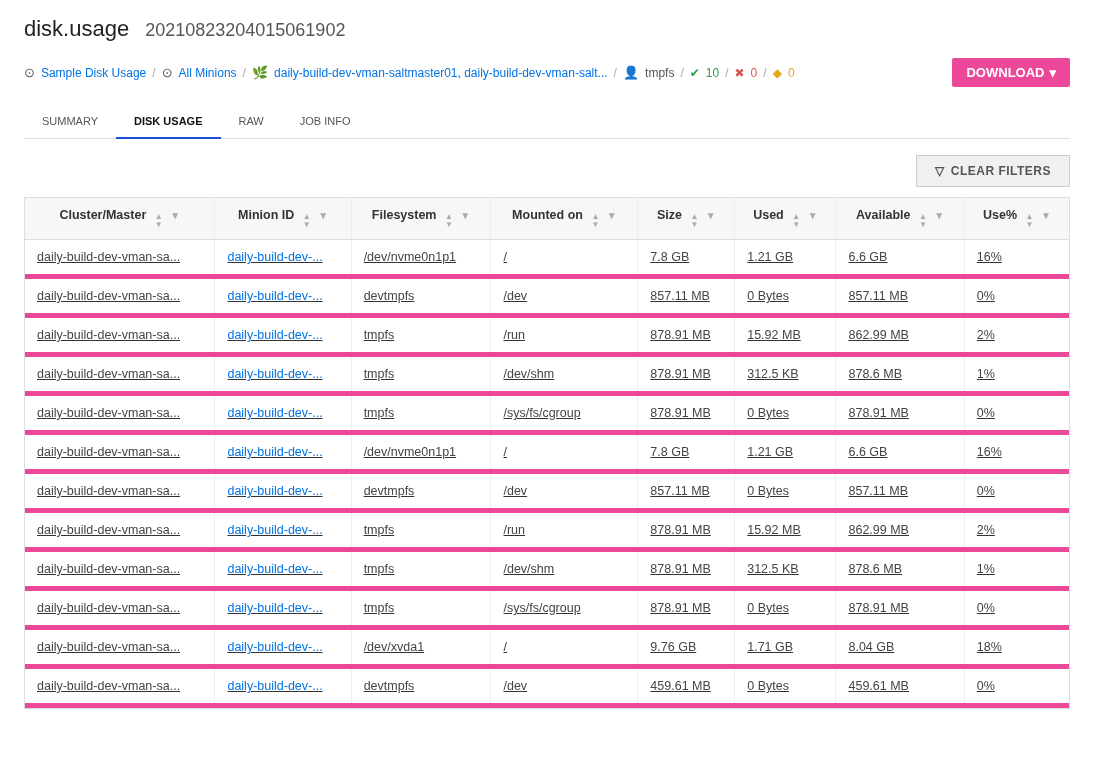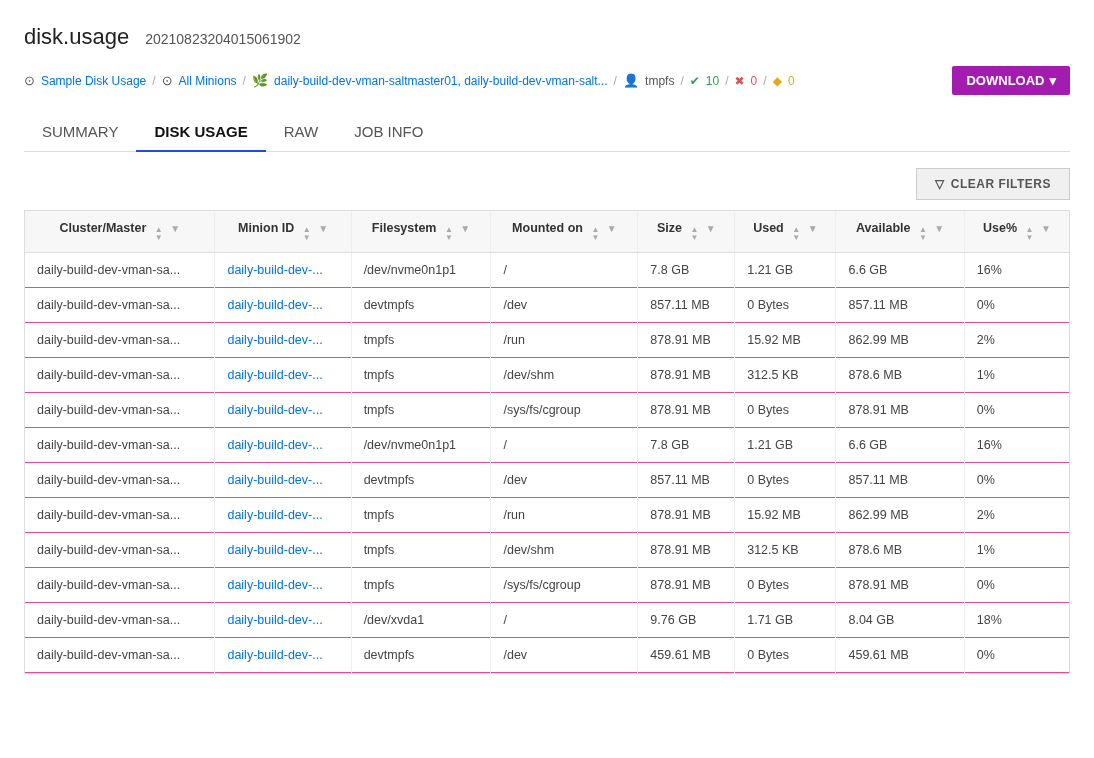--- a/index.html
+++ b/index.html
@@ -1,39 +1,39 @@
 <!DOCTYPE html>
 <html><head>
   <meta charset="utf-8">
   <style>
     * { box-sizing: border-box; margin: 0; padding: 0; }
     body { font-family: 'Helvetica Neue', Arial, sans-serif; font-size: 13px; background: #fff; color: #333; }
 
-    .page { padding: 24px 24px; max-width: 1094px; }
+    .page { padding: 16px 24px; max-width: 1094px; }
 
     .page-title { display: flex; align-items: baseline; gap: 16px; margin-bottom: 16px; }
     .page-title h1 { font-size: 22px; font-weight: 400; color: #222; }
-    .page-title .job-id { font-size: 14px; color: #555; font-weight: 300; }
+    .page-title .job-id { font-size: 18px; color: #555; font-weight: 300; }
 
     .breadcrumb { display: flex; align-items: center; gap: 6px; font-size: 12px; color: #555; margin-bottom: 18px; flex-wrap: wrap; }
     .breadcrumb a { color: #0073e6; text-decoration: none; }
     .breadcrumb .sep { color: #aaa; }
     .breadcrumb .icon { font-size: 13px; }
     .breadcrumb .status-ok { color: #2e9e4e; }
     .breadcrumb .status-err { color: #d9534f; }
     .breadcrumb .status-warn { color: #e6a817; }
     .breadcrumb .download-btn {
-      background: #a21caf; color: #fff; border: none; padding: 7px 14px;
+      background: #ec4899; color: #fff; border: none; padding: 7px 14px;
       font-size: 13px; font-weight: 600; cursor: pointer; border-radius: 2px;
       display: flex; align-items: center; gap: 5px; margin-left: auto;
     }
 
     .tabs { display: flex; border-bottom: 1px solid #ddd; margin-bottom: 0; }
     .tab {
-      padding: 10px 18px; font-size: 15px; color: #555; cursor: pointer;
+      padding: 10px 18px; font-size: 11px; color: #555; cursor: pointer;
       border-bottom: 2px solid transparent; margin-bottom: -1px; text-transform: uppercase; font-weight: 500;
     }
     .tab.active { border-bottom: 2px solid #1d4ed8; color: #111; font-weight: 600; }
 
     .toolbar { display: flex; justify-content: flex-end; padding: 16px 0 10px; }
     .clear-filters-btn {
       background: #f0f0f0; border: 1px solid #ccc; color: #555; padding: 8px 18px;
       font-size: 12px; font-weight: 600; cursor: pointer; display: flex; align-items: center; gap: 6px;
       letter-spacing: 0.5px; text-transform: uppercase;
     }
@@ -44,21 +44,21 @@
     th {
       padding: 10px 12px; text-align: center; font-weight: 600; color: #333;
       border-bottom: 1px solid #ddd; border-right: 1px solid #eee; white-space: nowrap;
     }
     th:last-child { border-right: none; }
     th .sort-icons { display: inline-flex; flex-direction: column; margin-left: 5px; gap: 0; }
     th .sort-icons span { font-size: 8px; line-height: 1; color: #aaa; }
     th .sort-up { color: #555; }
     th .filter-icon { margin-left: 4px; color: #aaa; font-size: 10px; }
 
-    tbody tr { border-bottom: 1px solid #ec4899; }
+    tbody tr { border-bottom: 5px solid #ec4899; text-decoration: underline; }
     td { padding: 10px 12px; border-right: 1px solid #eee; white-space: nowrap; color: #444; }
     td:last-child { border-right: none; }
     td a { color: #0073e6; text-decoration: none; text-align: center; }
   </style>
 </head>
 <body>
 
 <div class="page">
 
   <div class="page-title">

